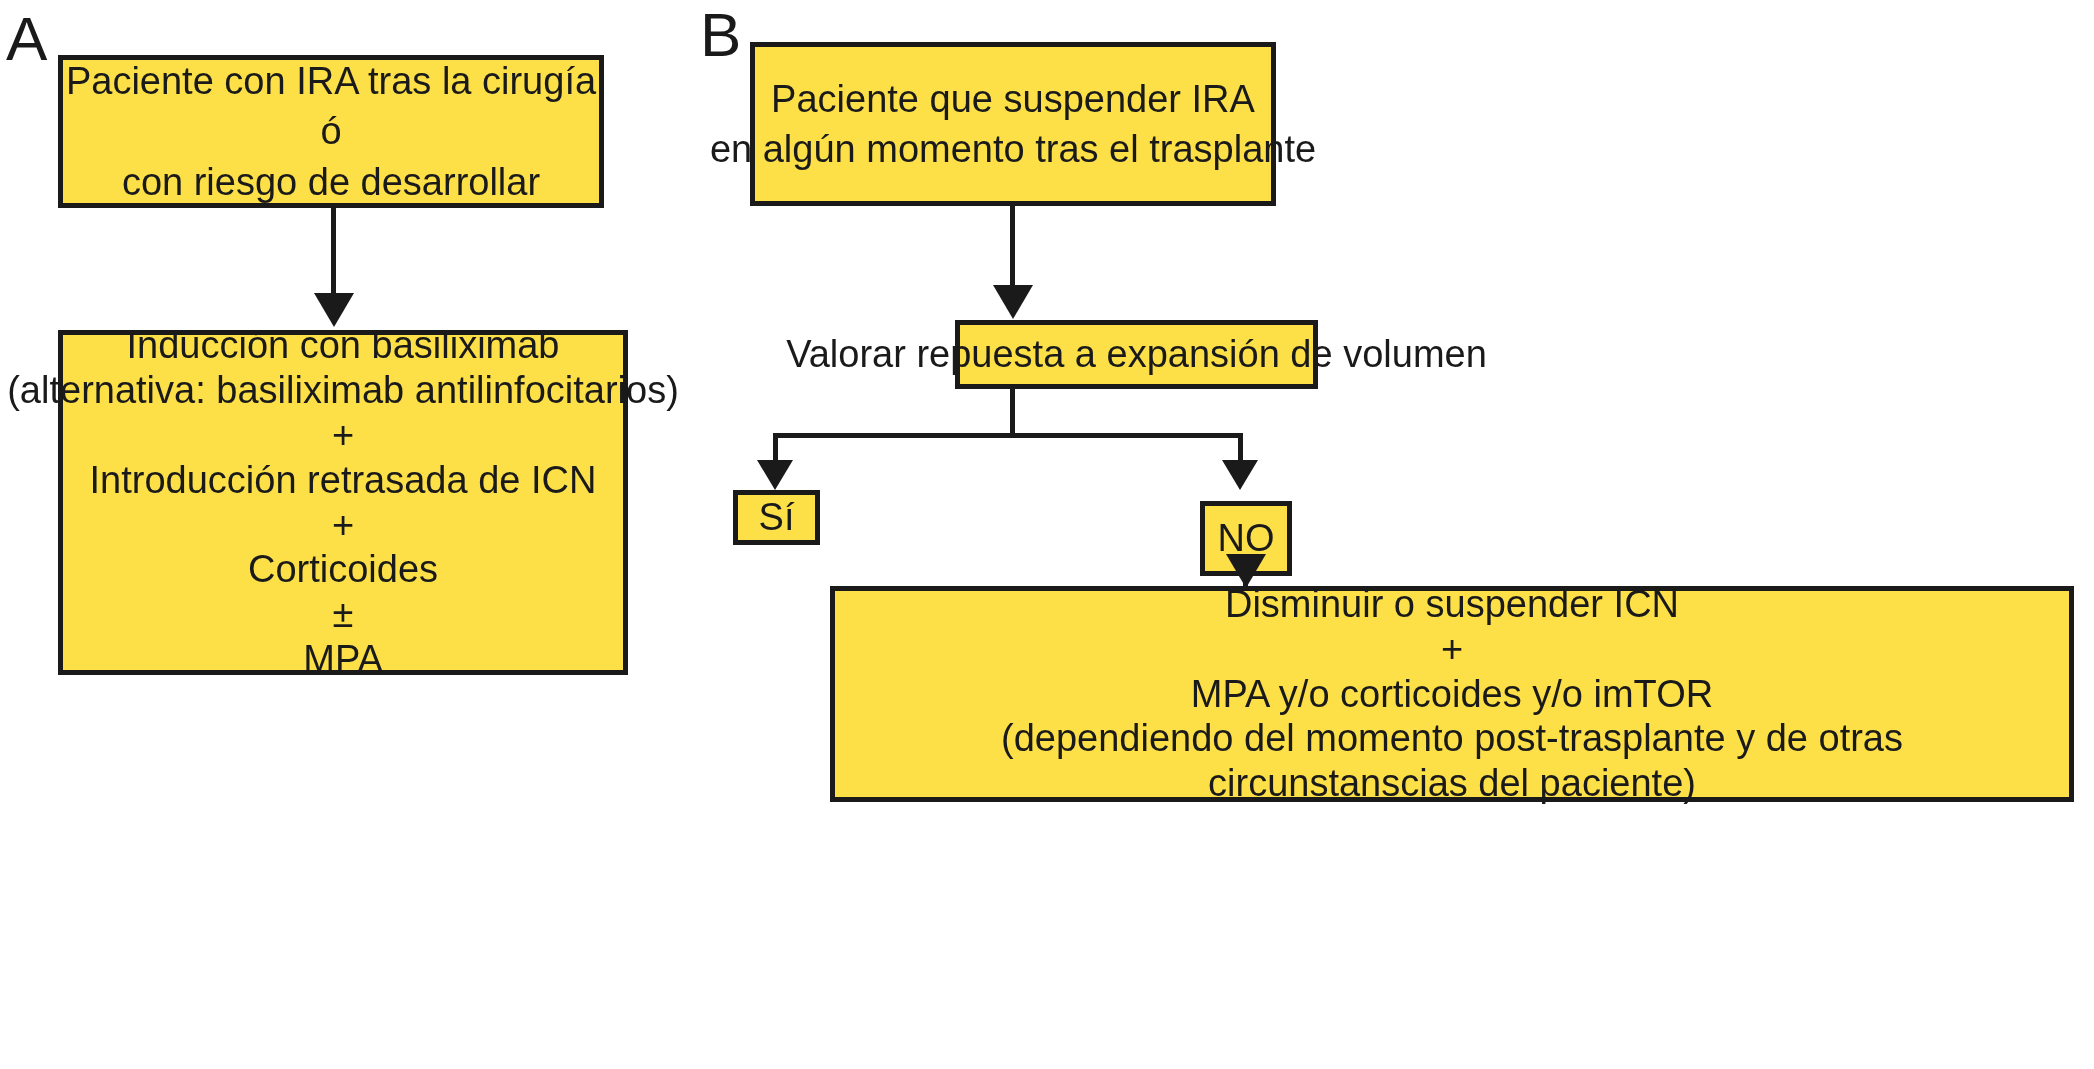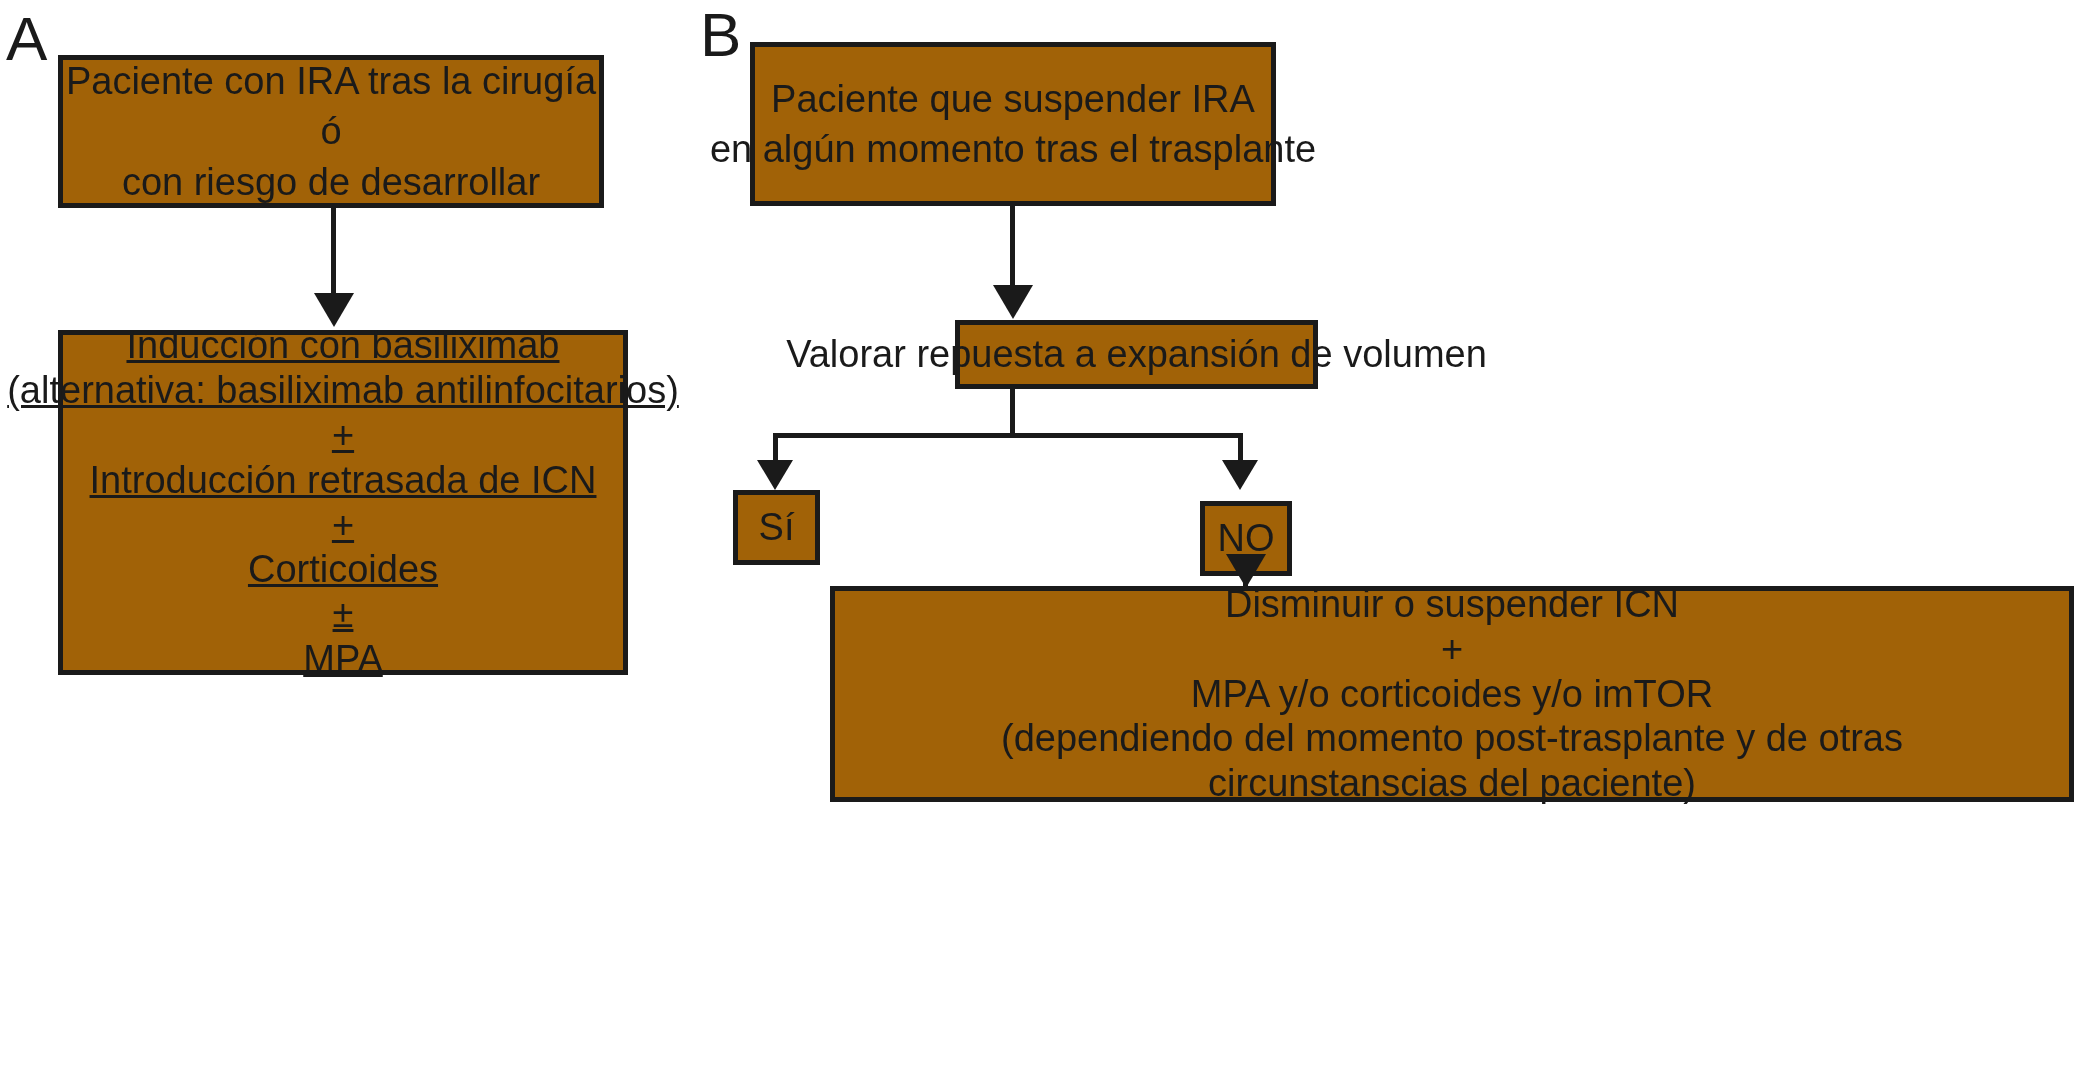--- a/index.html
+++ b/index.html
@@ -23,21 +23,21 @@
     font-size: 62px;
     line-height: 1;
     color: #1a1a1a;
     font-weight: 400;
     letter-spacing: 0px;
   }
   .node {
     position: absolute;
     box-sizing: border-box;
     border: 5px solid #1a1a1a;
-    background: #a16207;
+    background: #fde047;
     display: flex;
     flex-direction: column;
     align-items: center;
     justify-content: center;
     text-align: center;
   }
   .node .line {
     font-size: 38px;
     line-height: 1.32;
     white-space: nowrap;
@@ -73,21 +73,21 @@
 
   <div class="node" style="left:58px; top:55px; width:546px; height:153px;">
     <div class="line">Paciente con IRA tras la cirugía</div>
     <div class="line">ó</div>
     <div class="line">con riesgo de desarrollar</div>
   </div>
 
   <div class="connector v-line" style="left:331px; top:208px; height:88px;"></div>
   <div class="arrowhead" style="left:314px; top:293px;"></div>
 
-  <div class="node tight" style="left:58px; top:330px; width:570px; height:345px;text-decoration:underline;">
+  <div class="node tight" style="left:58px; top:330px; width:570px; height:345px;">
     <div class="line">Inducción con basiliximab</div>
     <div class="line">(alternativa: basiliximab antilinfocitarios)</div>
     <div class="line">+</div>
     <div class="line">Introducción retrasada de ICN</div>
     <div class="line">+</div>
     <div class="line">Corticoides</div>
     <div class="line">±</div>
     <div class="line">MPA</div>
   </div>
 
@@ -105,21 +105,21 @@
     <div class="line">Valorar repuesta a expansión de volumen</div>
   </div>
 
   <div class="connector v-line" style="left:1010px; top:388px; height:48px;"></div>
   <div class="connector h-line" style="left:773px; top:433px; width:470px;"></div>
   <div class="connector v-line" style="left:773px; top:433px; height:32px;"></div>
   <div class="arrowhead small" style="left:757px; top:460px;"></div>
   <div class="connector v-line" style="left:1238px; top:433px; height:32px;"></div>
   <div class="arrowhead small" style="left:1222px; top:460px;"></div>
 
-  <div class="node" style="left:733px; top:490px; width:87px; height:75px;">
+  <div class="node" style="left:733px; top:490px; width:87px; height:55px;">
     <div class="line">Sí</div>
   </div>
 
   <div class="node" style="left:1200px; top:490px; width:92px; height:75px;margin-top:11px;">
     <div class="line">NO</div>
   </div>
 
   <div class="connector v-line" style="left:1243px; top:565px; height:26px;"></div>
   <div class="arrowhead" style="left:1226px; top:554px;"></div>
 

